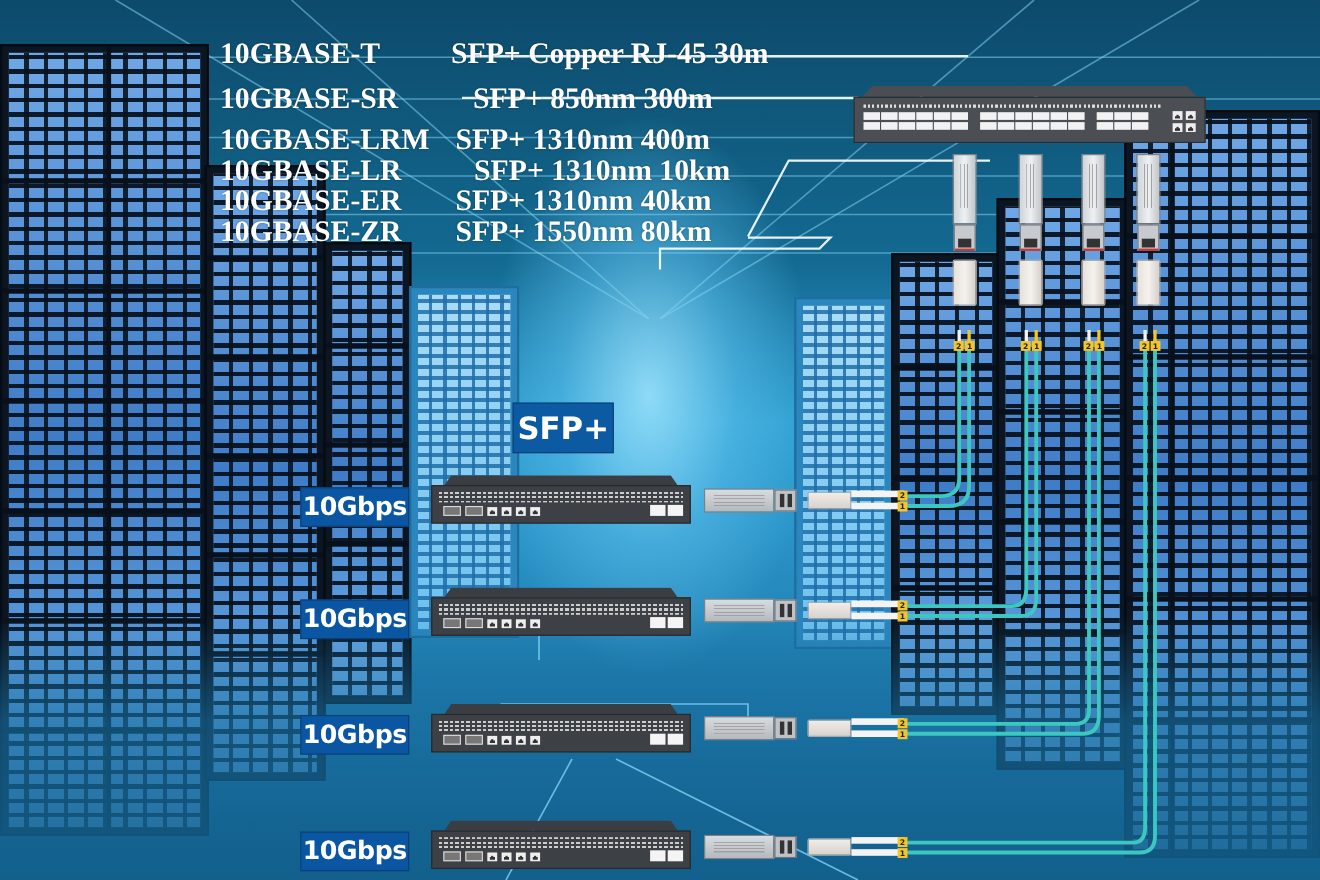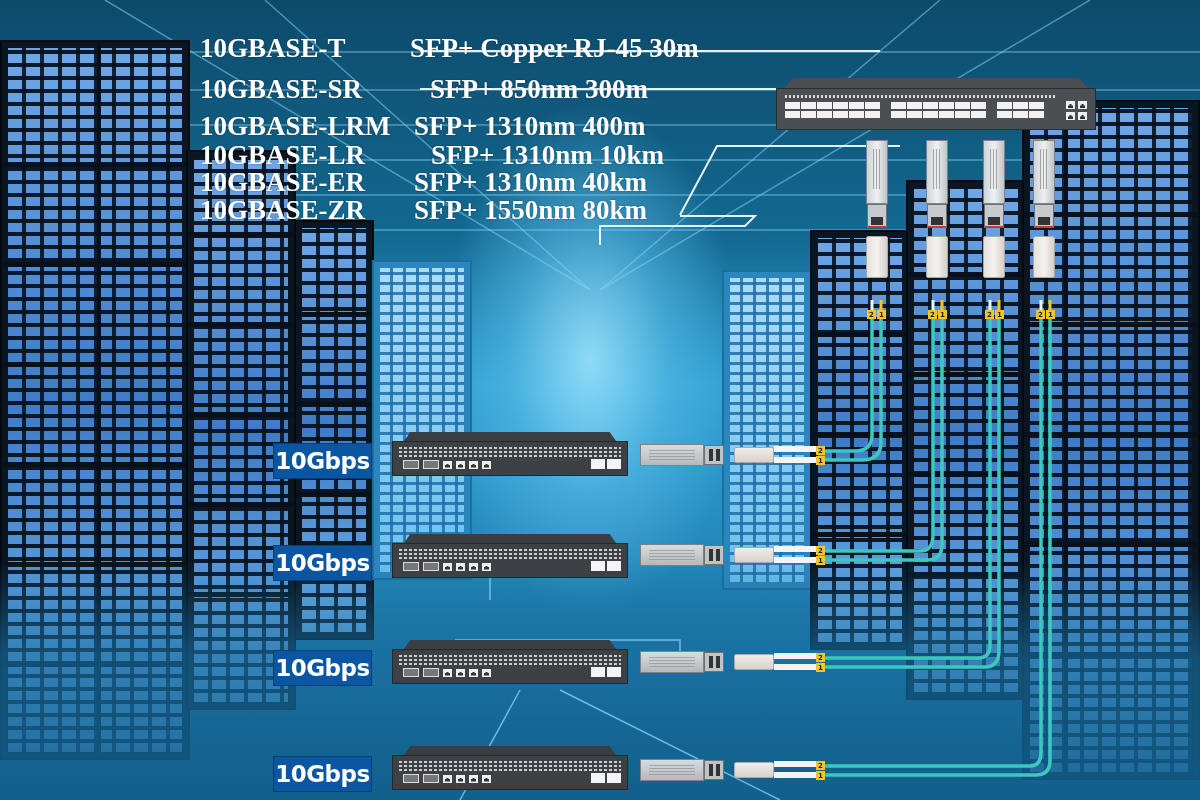--- a/index.html
+++ b/index.html
@@ -304,20 +304,21 @@
     </div>
   <div class="label-y" style="left:867px;top:310px;">2</div>
   <div class="label-y" style="left:877px;top:310px;">1</div>
   <div class="label-y" style="left:928px;top:310px;">2</div>
   <div class="label-y" style="left:938px;top:310px;">1</div>
   <div class="label-y" style="left:985px;top:310px;">2</div>
   <div class="label-y" style="left:995px;top:310px;">1</div>
   <div class="label-y" style="left:1036px;top:310px;">2</div>
   <div class="label-y" style="left:1046px;top:310px;">1</div>
 
+  <div class="tag-sfp">SFP+</div>
 
   <div class="gbps" style="top:443px;">10Gbps</div>
   <div class="switch" style="left:392px;top:432px;width:236px;height:44px;">
     <div class="top"></div>
     <div class="body">
       <div class="vents"></div>
       <div class="ports">
           <div class="console"></div>
           <div class="console"></div>
           <div class="rj45"></div>

